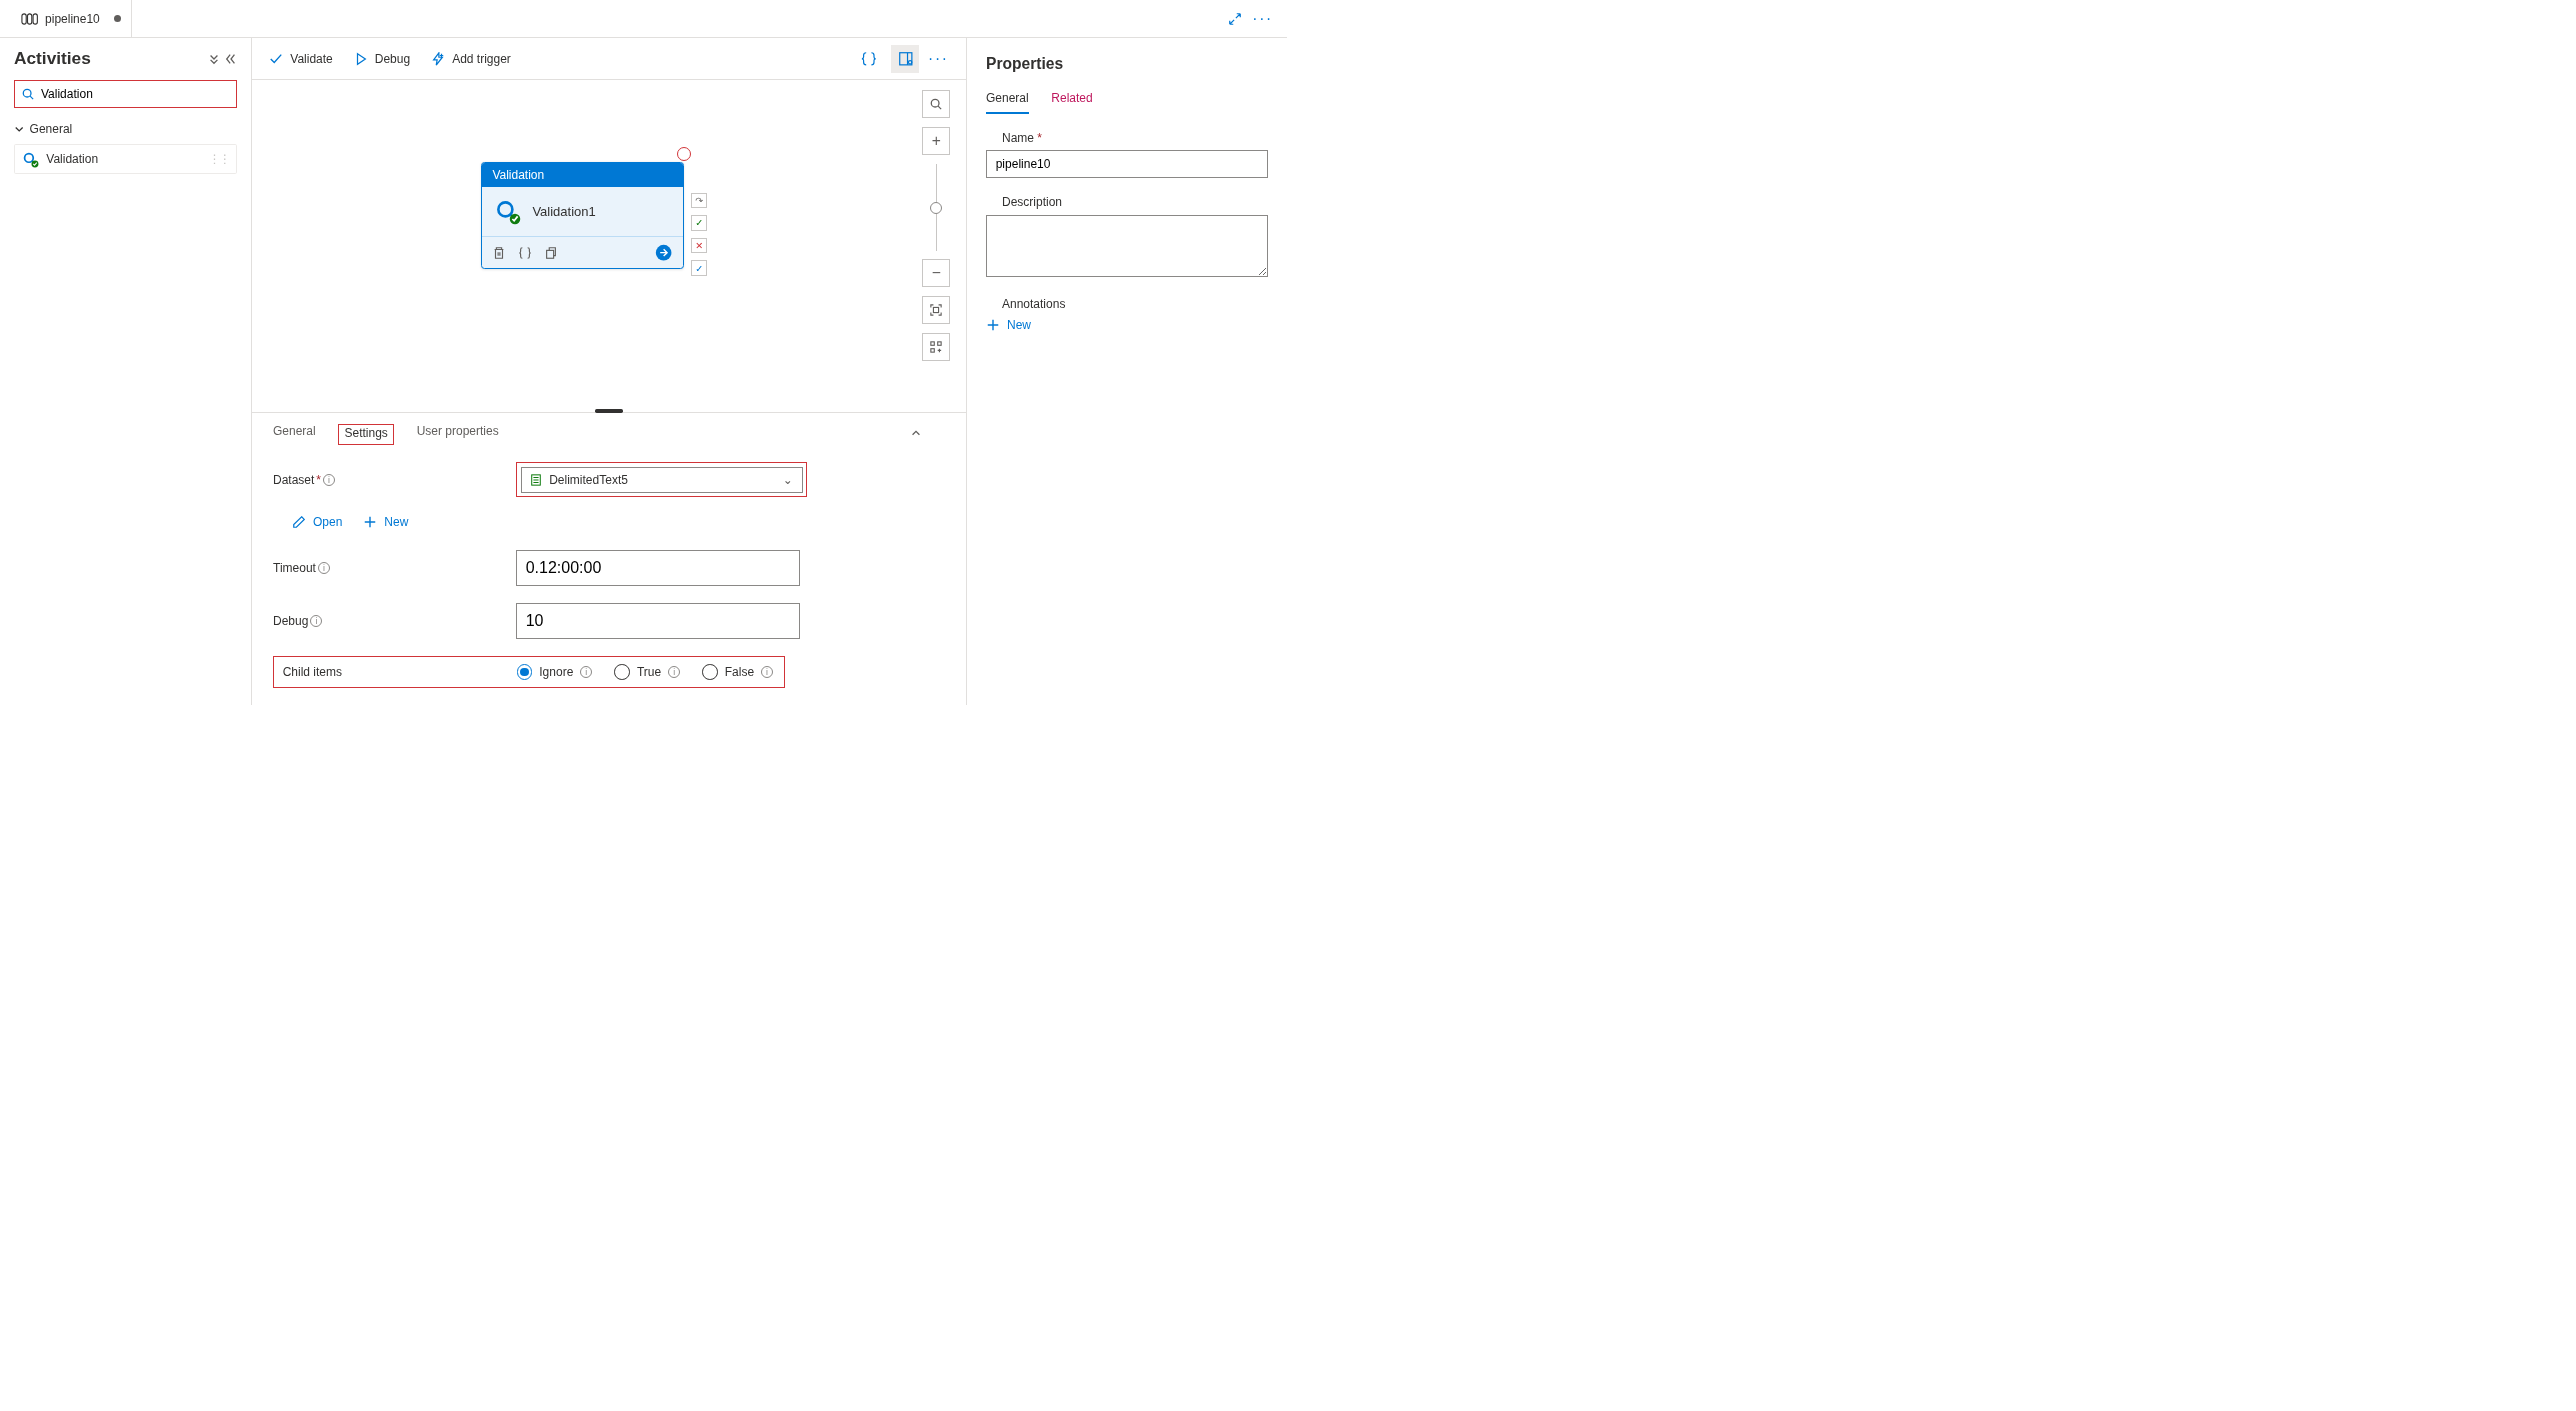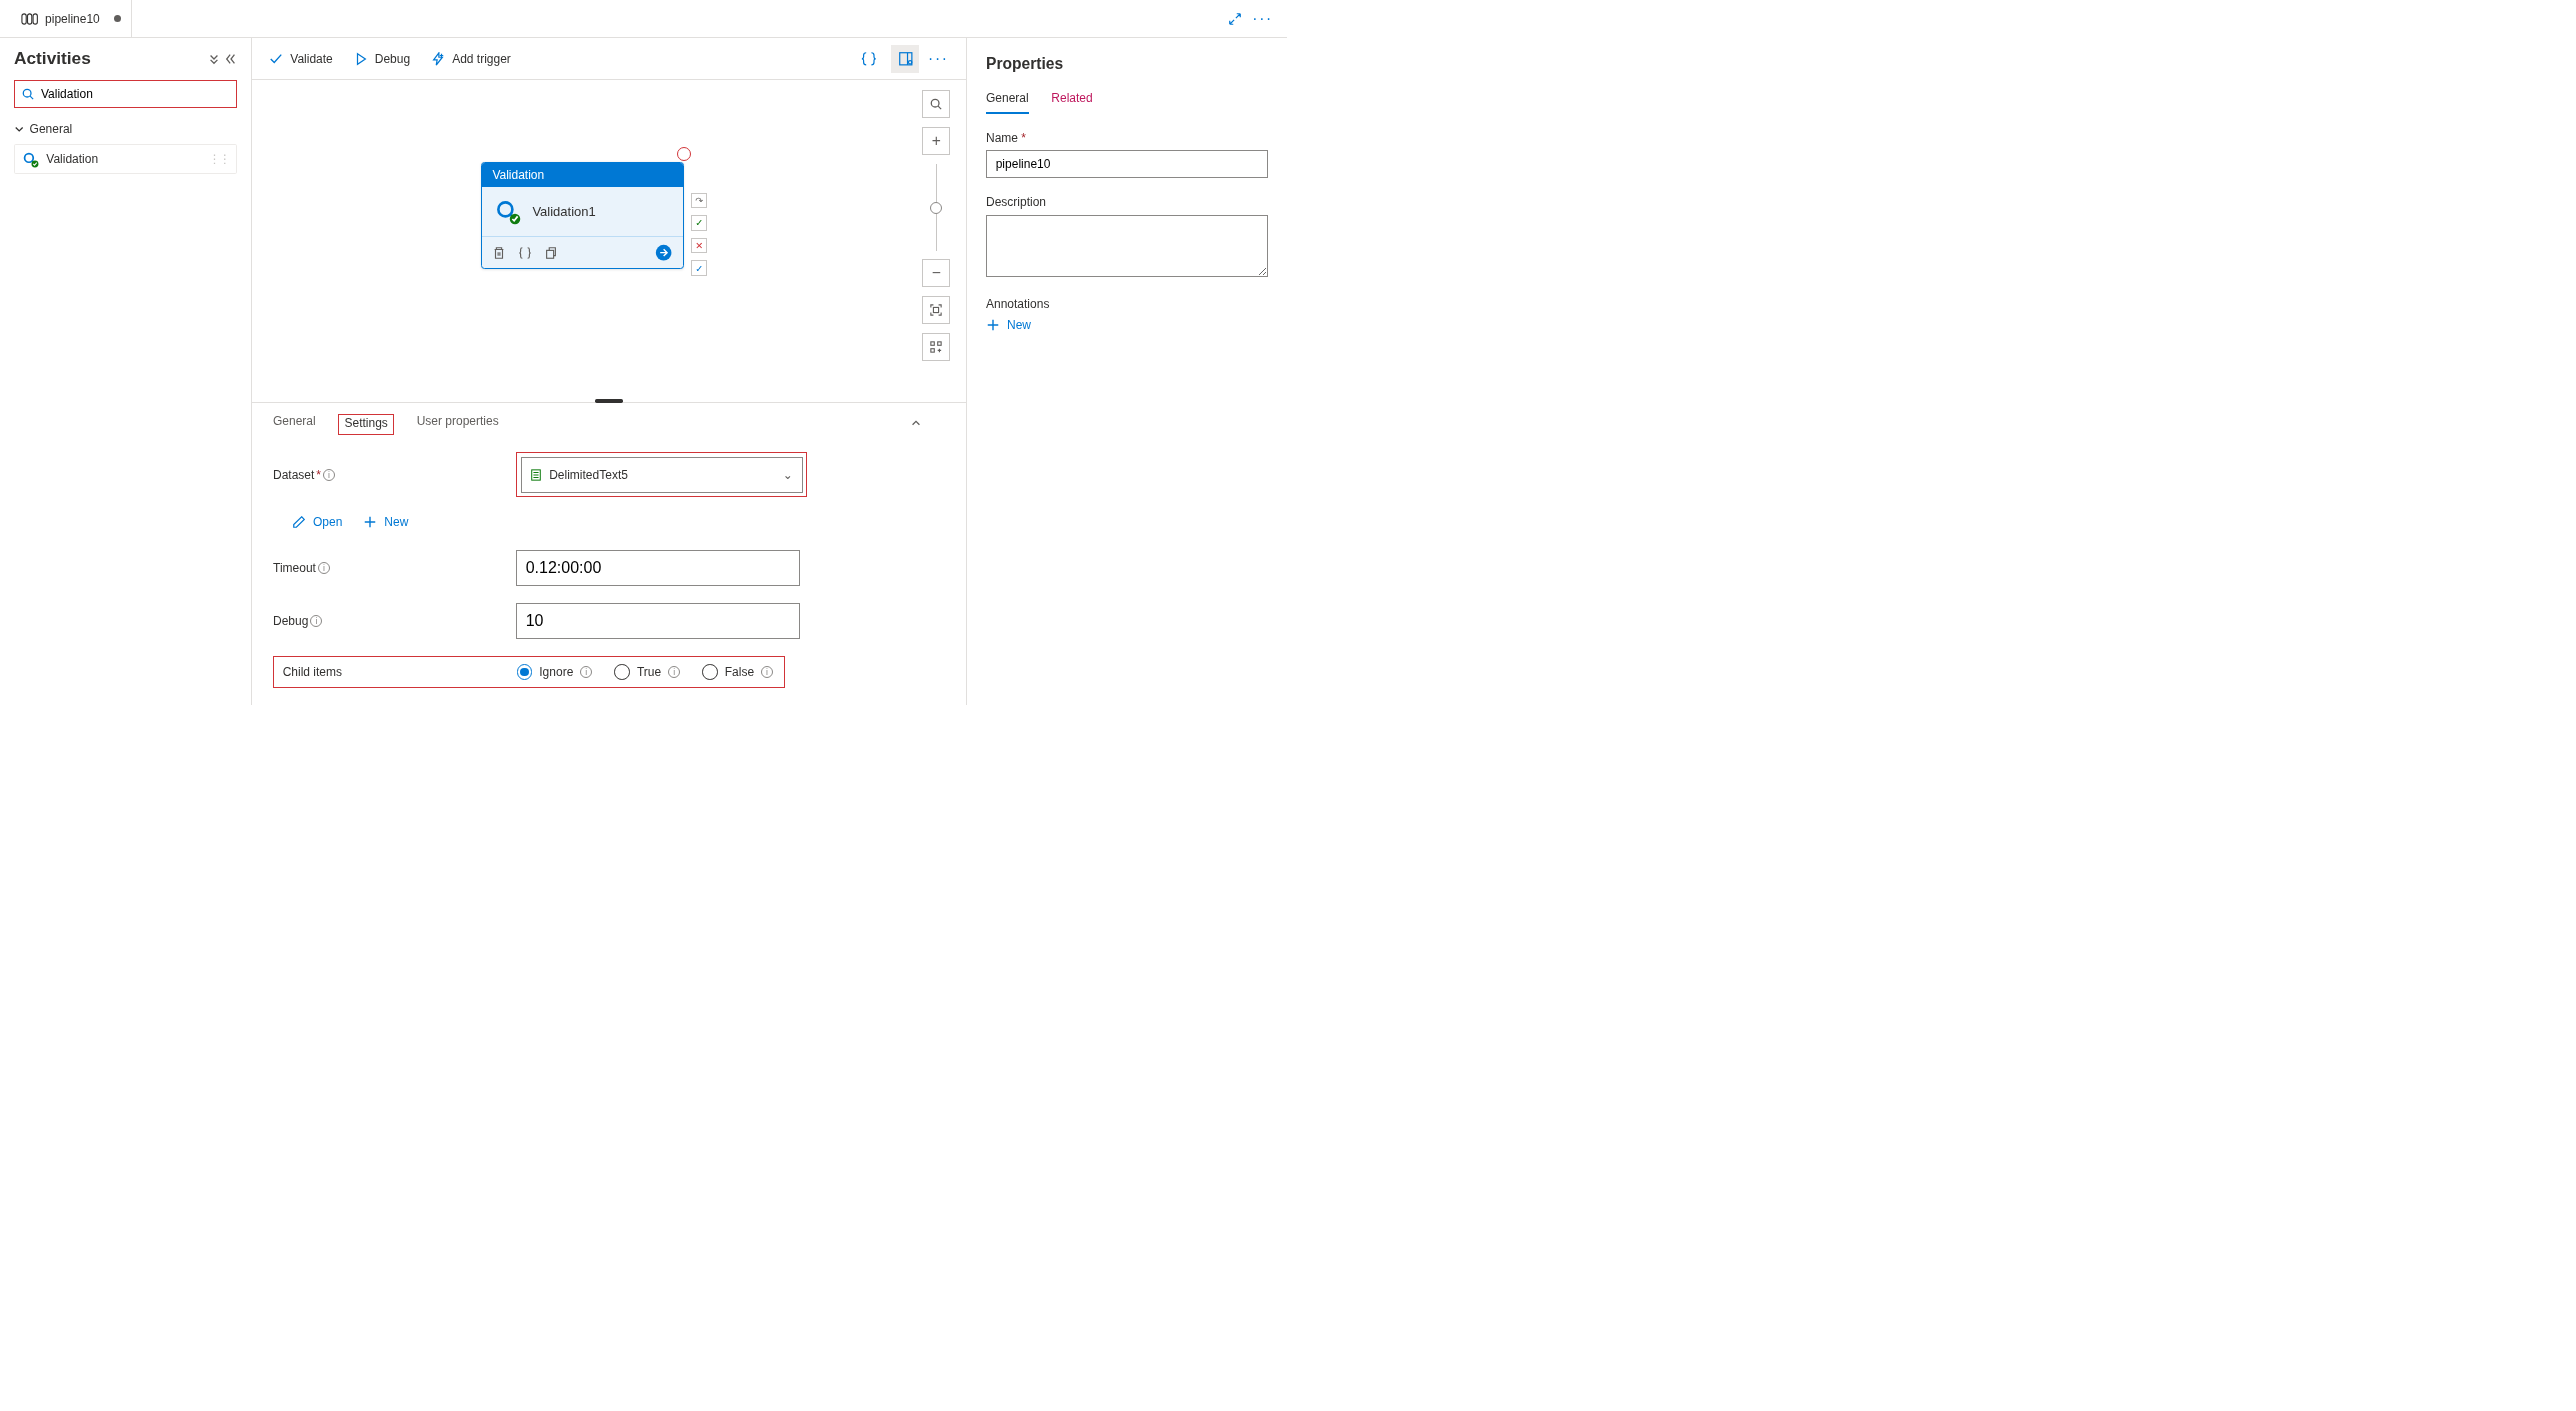--- a/index.html
+++ b/index.html
@@ -59,41 +59,41 @@
 .panel-tab.active { color: #323130; border-bottom: 1.7px solid #0078d4; font-weight: 400; }
 .panel-tab.highlighted { border: 1.7px solid #d13438; padding: 1.7px 5.2px 3.5px; }
 .panel-collapse { margin-left: auto; cursor: pointer; color: #605e5c; padding-right: 22.6px; }
 .panel-body { padding: 17.3px 21px; }
 
 .form-row { display: flex; align-items: center; margin-bottom: 17.3px; }
 .form-label { width: 243px; display: flex; align-items: center; gap: 2px; }
 .req { color: #a4262c; }
 .info-icon { width: 12px; height: 12px; border: 0.9px solid #8a8886; border-radius: 50%; display: inline-flex; align-items: center; justify-content: center; font-size: 8.7px; color: #8a8886; }
 .form-input { width: 284px; height: 36px; border: 0.9px solid #8a8886; padding: 0 8.7px; font-size: 16px; }
-.select-box { width: 282px; height: 36px; border: 0.9px solid #8a8886; display: flex; align-items: center; padding: 0 8.7px; gap: 7px; position: relative; }
+.select-box { width: 282px; height: 26px; border: 0.9px solid #8a8886; display: flex; align-items: center; padding: 0 8.7px; gap: 7px; position: relative; }
 .select-caret { margin-left: auto; color: #605e5c; }
 .dataset-wrap { border: 1.7px solid #d13438; padding: 3.5px; display: inline-block; }
 
 .link-row { display: flex; gap: 21px; margin-left: 19px; margin-bottom: 21px; }
 .link-btn { display: flex; align-items: center; gap: 7px; color: #0078d4; cursor: pointer; }
 
 .radio-group { display: flex; gap: 22px; align-items: center; }
 .radio-item { display: flex; align-items: center; gap: 7px; }
 .radio-outer { width: 15.6px; height: 15.6px; border: 0.9px solid #323130; border-radius: 50%; display: flex; align-items: center; justify-content: center; }
 .radio-outer.sel { border-color: #0078d4; }
 .radio-inner { width: 8.7px; height: 8.7px; background: #0078d4; border-radius: 50%; }
 .child-wrap { border: 1.7px solid #d13438; padding: 7px 8.7px; display: inline-flex; align-items: center; }
 
 
 .props-panel { width: 321px; border-left: 0.9px solid #e1dfdd; padding: 17.3px 19px; }
 .props-title { font-size: 15.6px; font-weight: 600; margin-bottom: 17.3px; }
 .props-tabs { display: flex; gap: 22.6px; margin-bottom: 17.3px; }
 .props-tab { padding-bottom: 7px; cursor: pointer; color: #be185d; }
 .props-tab.active { color: #323130; border-bottom: 2.6px solid #0078d4; }
-.props-field-label { margin-bottom: 5.2px; }
+.props-field-label { margin-bottom: 5.2px; margin-left: 16px; }
 .props-input { width: 100%; height: 28px; border: 0.9px solid #8a8886; padding: 0 8.7px; margin-bottom: 17.3px; font-size: 12px; }
 .props-textarea { width: 100%; height: 62px; border: 0.9px solid #8a8886; resize: both; margin-bottom: 17.3px; padding: 5.2px 8.7px; font-family: inherit; font-size: 12px; }
 .add-ann { display: flex; align-items: center; gap: 7px; color: #0078d4; cursor: pointer; margin-top: 7px; }
 
 .icon-svg { flex-shrink: 0; }
 </style>
 </head>
 <body>
 
 <div class="tab-bar">

